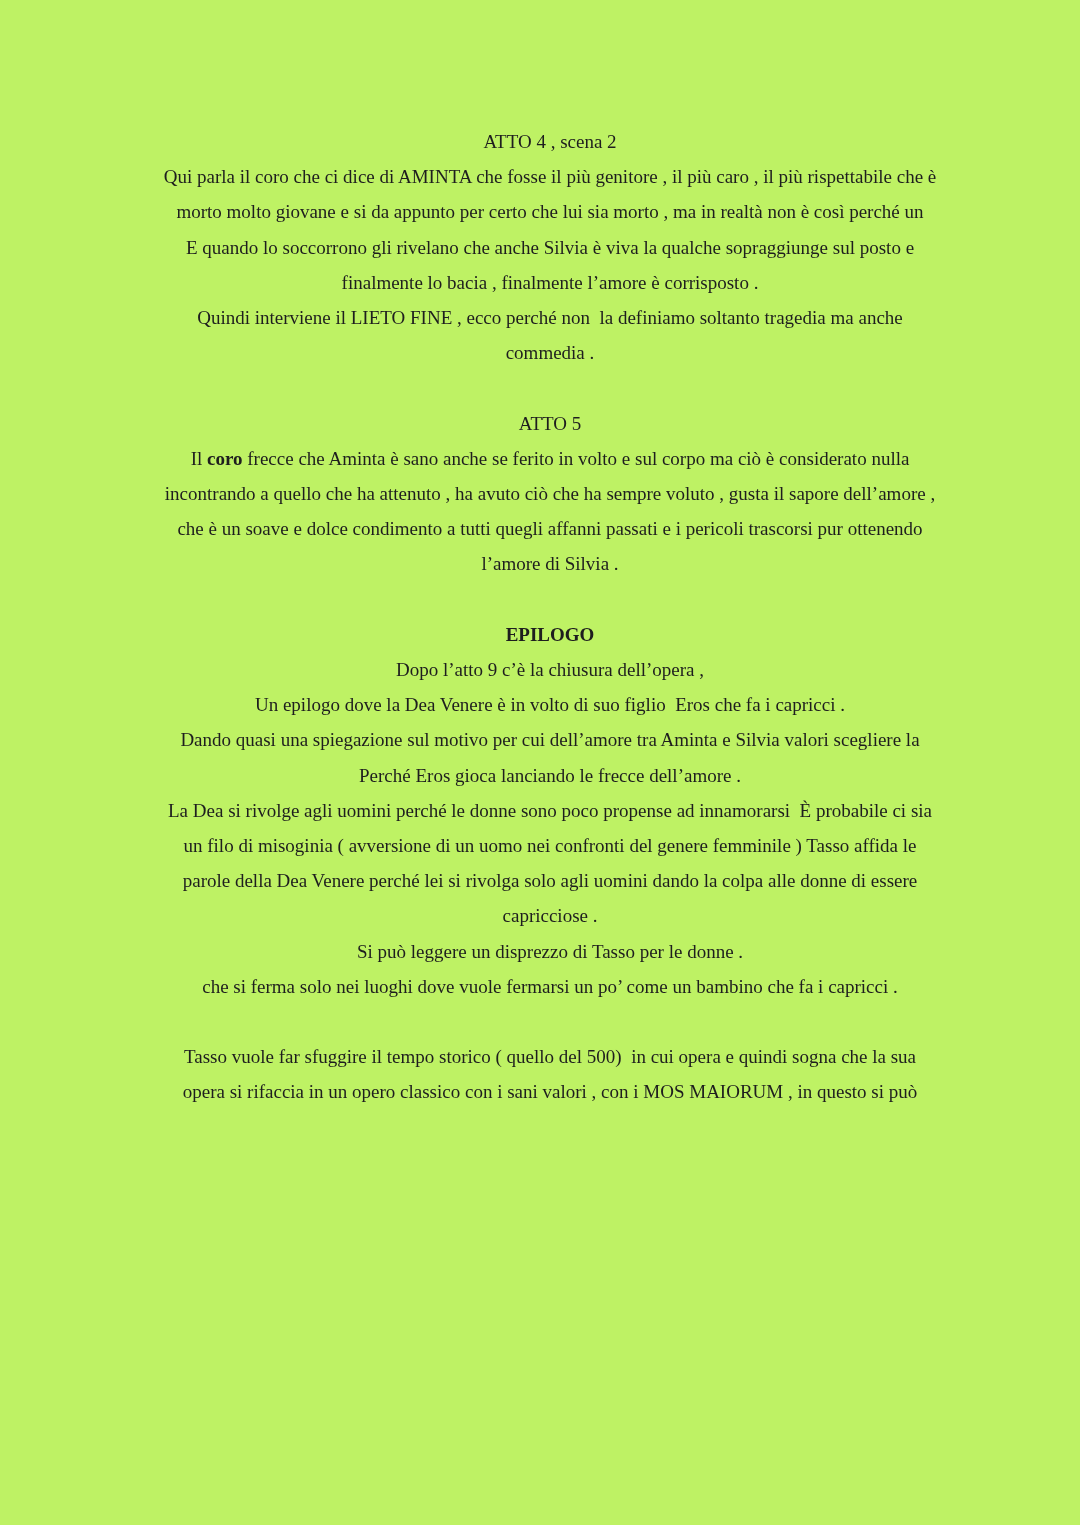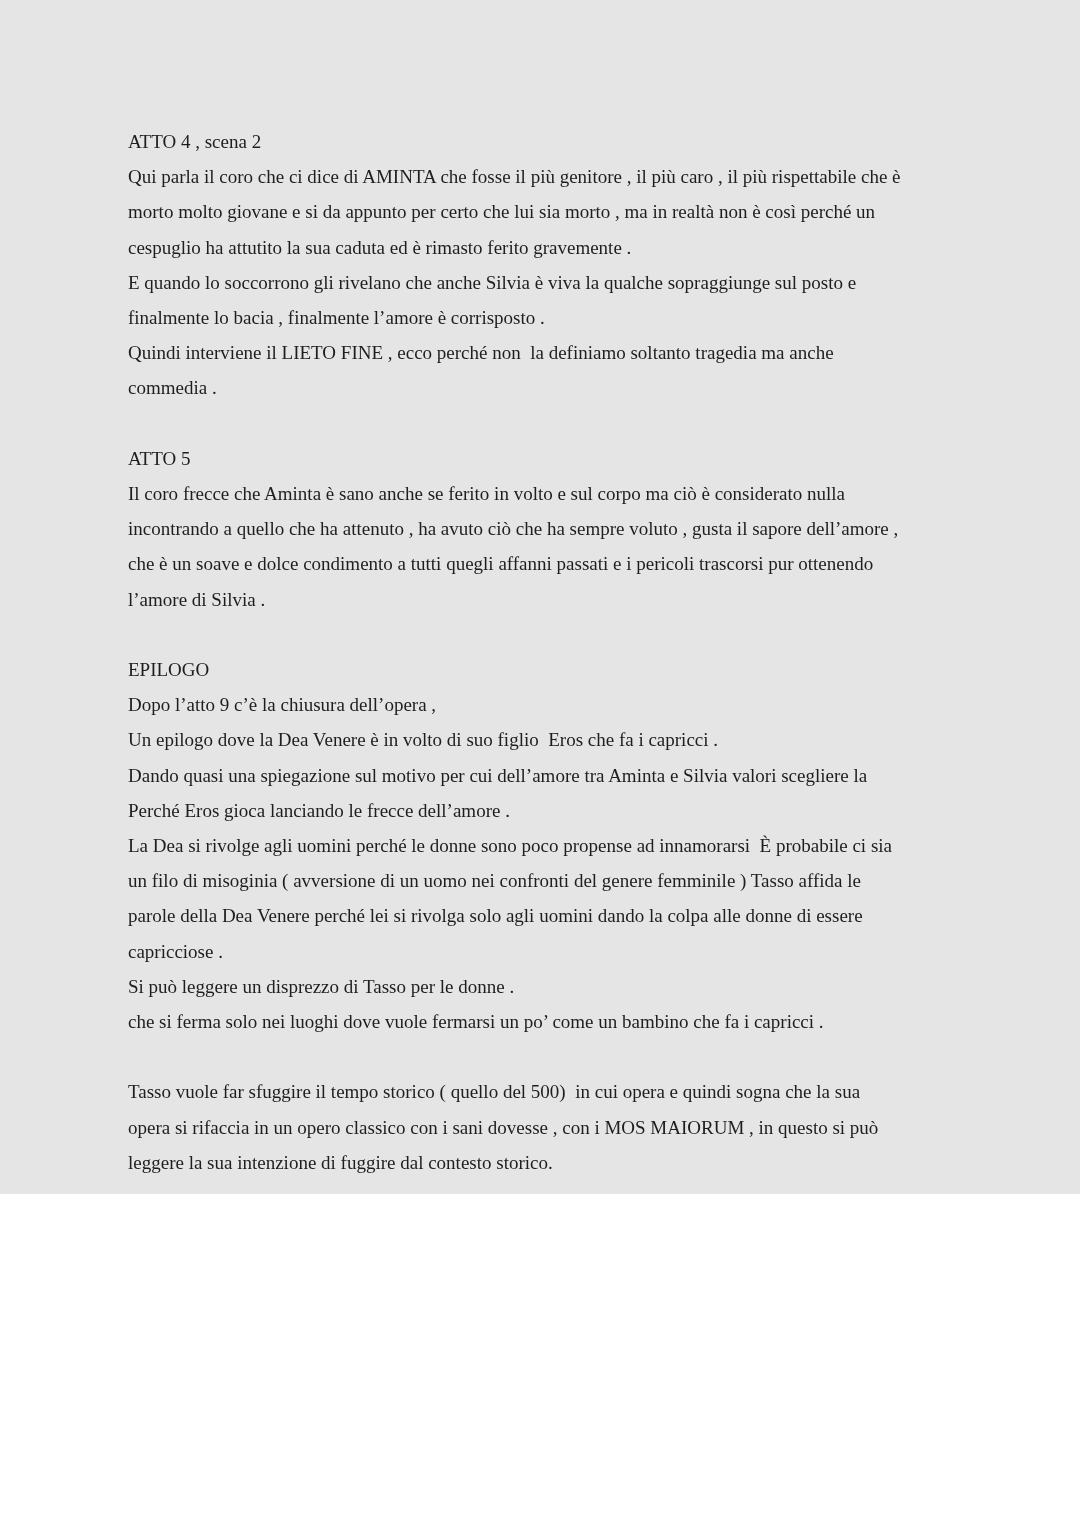--- a/index.html
+++ b/index.html
@@ -3,51 +3,51 @@
 <meta charset="utf-8">
 <style>
   html, body {
     margin: 0;
     padding: 0;
     background: #ffffff;
   }
   .page {
     position: relative;
     width: 1080px;
-    height: 1194px;
+    height: 1525px;
     box-sizing: border-box;
-    background: #e5e5e5;
+    background: #bef264;
     padding: 124px 108px 0 128px;
     font-family: "Liberation Serif", "DejaVu Serif", serif;
     font-size: 19px;
     color: #1e1e1e;
     overflow: hidden;
+    text-align: center;
   }
   .doc-body {
     width: 100%;
   }
   .line {
     min-height: 35.2px;
     line-height: 35.2px;
     white-space: pre-wrap;
     font-weight: 400;
   }
   .line span.bold {
-    font-weight: 400;
+    font-weight: 700;
   }
 </style>
 </head>
 <body>
 
 <div class="page">
   <div class="doc-body" style="color: rgb(30, 30, 30);">
       <div class="line"><span>ATTO 4 , scena 2</span></div>
       <div class="line"><span>Qui parla il coro che ci dice di AMINTA che fosse il più genitore , il più caro , il più rispettabile che è</span></div>
       <div class="line"><span>morto molto giovane e si da appunto per certo che lui sia morto , ma in realtà non è così perché un</span></div>
-      <div class="line"><span>cespuglio ha attutito la sua caduta ed è rimasto ferito gravemente .</span></div>
       <div class="line"><span>E quando lo soccorrono gli rivelano che anche Silvia è viva la qualche sopraggiunge sul posto e</span></div>
       <div class="line"><span>finalmente lo bacia , finalmente l’amore è corrisposto .</span></div>
       <div class="line"><span>Quindi interviene il LIETO FINE , ecco perché non  la definiamo soltanto tragedia ma anche</span></div>
       <div class="line"><span>commedia .</span></div>
       <div class="line"></div>
       <div class="line"><span>ATTO 5</span></div>
       <div class="line"><span>Il </span><span class="bold">coro</span><span> frecce che Aminta è sano anche se ferito in volto e sul corpo ma ciò è considerato nulla</span></div>
       <div class="line"><span>incontrando a quello che ha attenuto , ha avuto ciò che ha sempre voluto , gusta il sapore dell’amore ,</span></div>
       <div class="line"><span>che è un soave e dolce condimento a tutti quegli affanni passati e i pericoli trascorsi pur ottenendo</span></div>
       <div class="line"><span>l’amore di Silvia .</span></div>
@@ -58,16 +58,15 @@
       <div class="line"><span>Dando quasi una spiegazione sul motivo per cui dell’amore tra Aminta e Silvia valori scegliere la</span></div>
       <div class="line"><span>Perché Eros gioca lanciando le frecce dell’amore .</span></div>
       <div class="line"><span>La Dea si rivolge agli uomini perché le donne sono poco propense ad innamorarsi  È probabile ci sia</span></div>
       <div class="line"><span>un filo di misoginia ( avversione di un uomo nei confronti del genere femminile ) Tasso affida le</span></div>
       <div class="line"><span>parole della Dea Venere perché lei si rivolga solo agli uomini dando la colpa alle donne di essere</span></div>
       <div class="line"><span>capricciose .</span></div>
       <div class="line"><span>Si può leggere un disprezzo di Tasso per le donne .</span></div>
       <div class="line"><span>che si ferma solo nei luoghi dove vuole fermarsi un po’ come un bambino che fa i capricci .</span></div>
       <div class="line"></div>
       <div class="line"><span>Tasso vuole far sfuggire il tempo storico ( quello del 500)  in cui opera e quindi sogna che la sua</span></div>
-      <div class="line"><span>opera si rifaccia in un opero classico con i sani dovesse , con i MOS MAIORUM , in questo si può</span></div>
-      <div class="line"><span>leggere la sua intenzione di fuggire dal contesto storico.</span></div>
+      <div class="line"><span>opera si rifaccia in un opero classico con i sani valori , con i MOS MAIORUM , in questo si può</span></div>
     </div>
 </div>
 
 </body></html>

